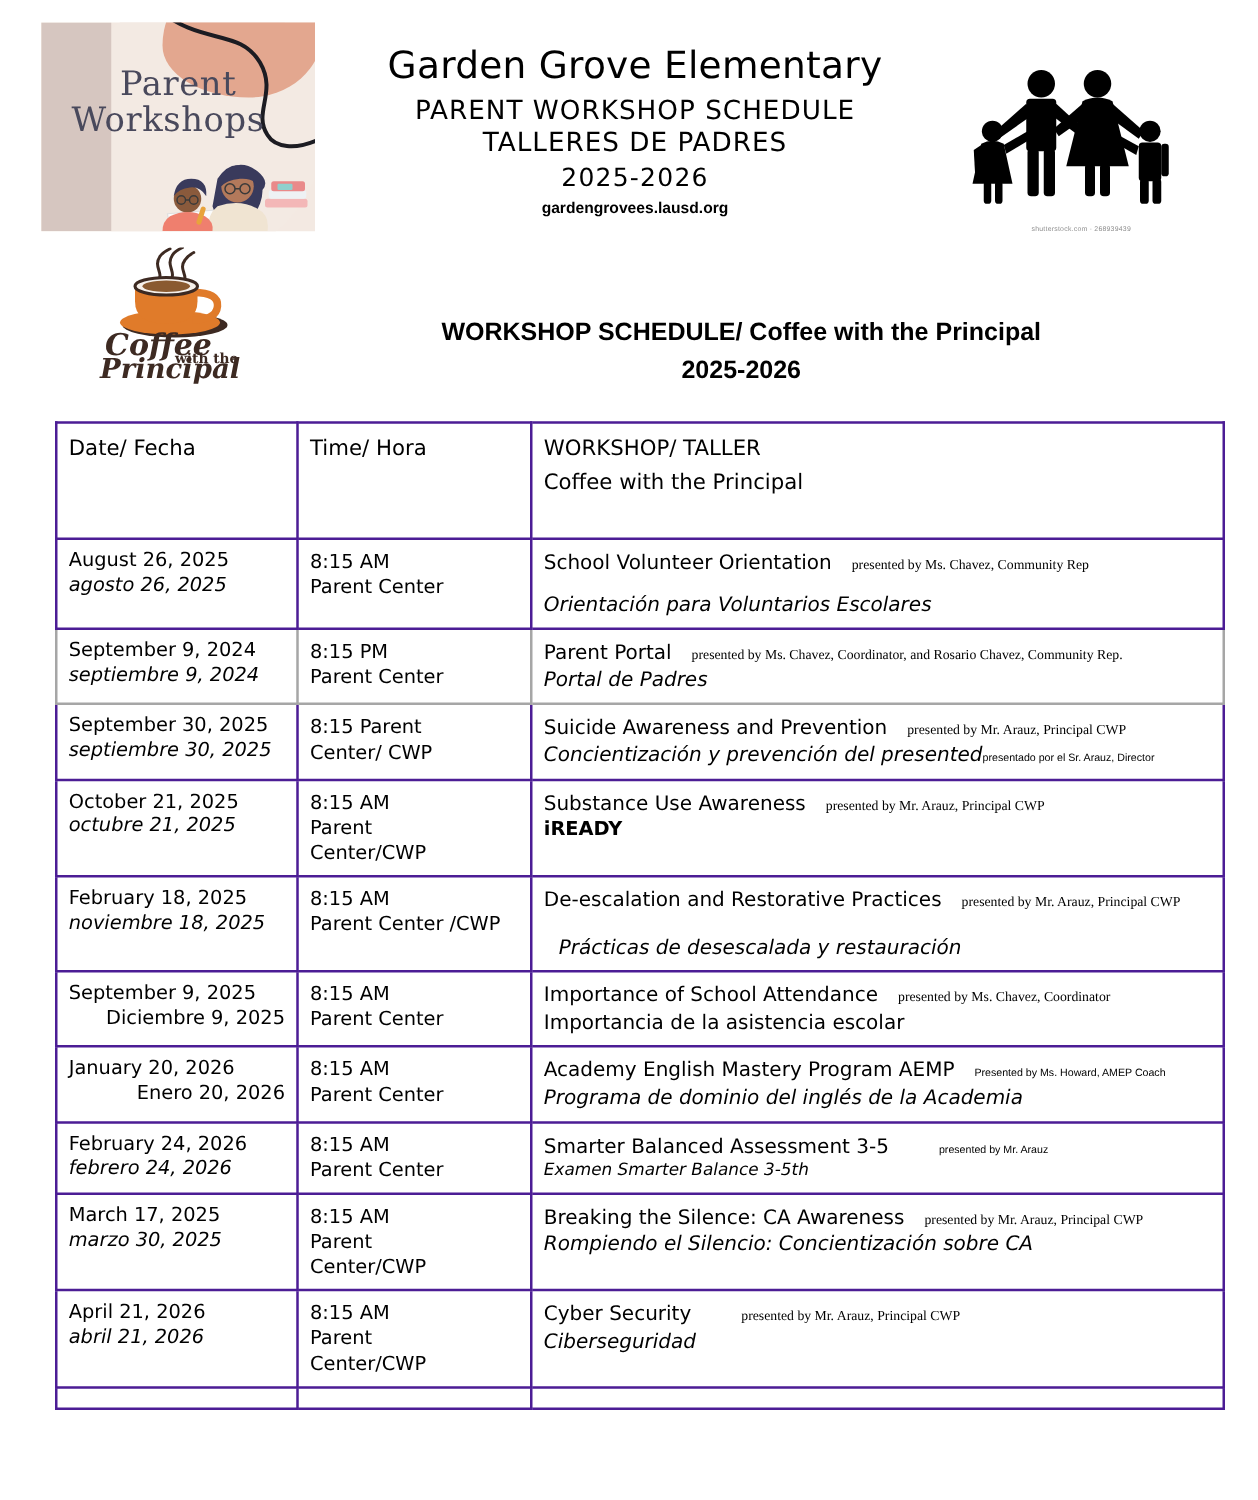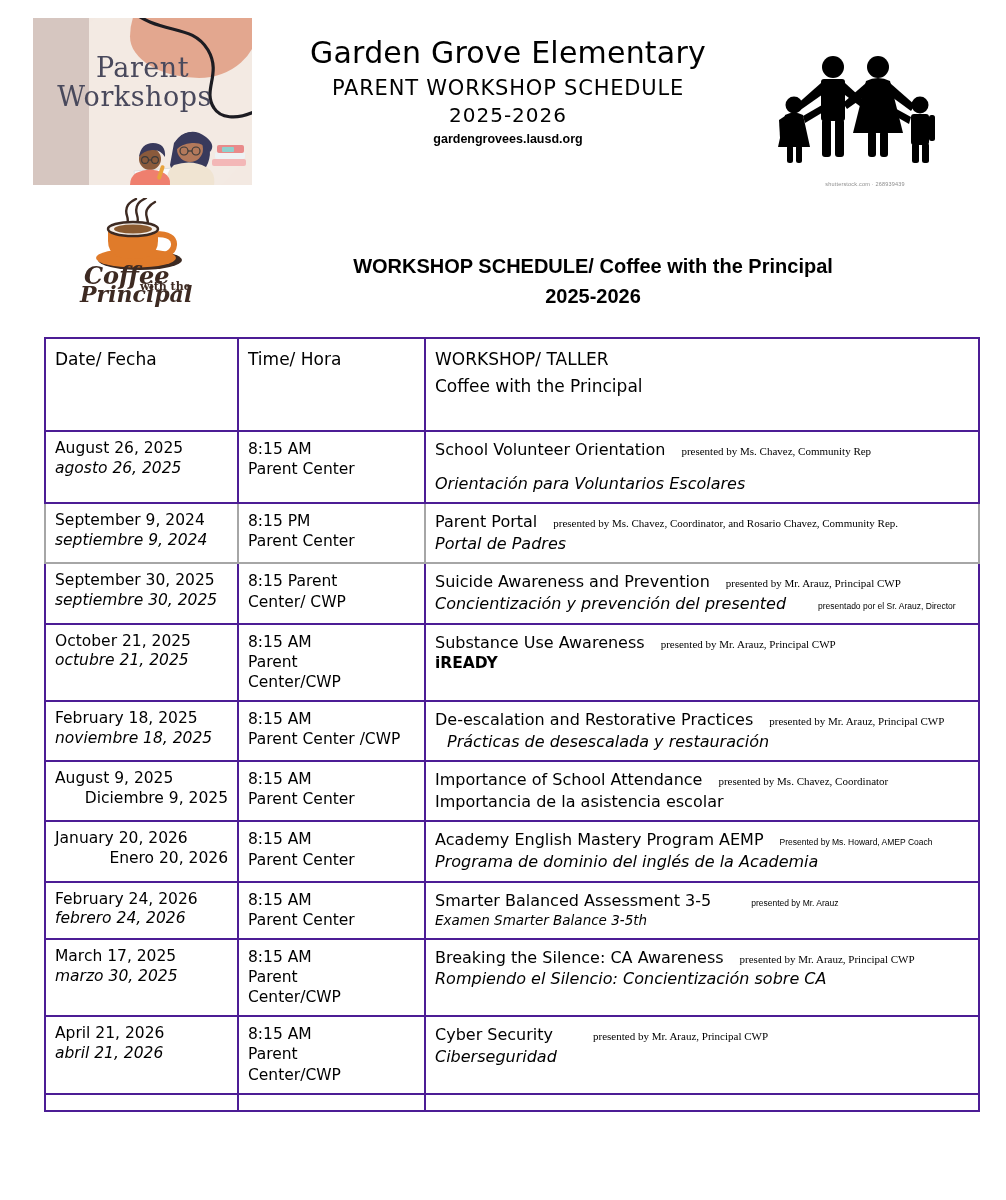--- a/index.html
+++ b/index.html
@@ -215,30 +215,29 @@
     line-height: 1.35;
   }
   .topic-es.plain { font-style: normal; }
   .topic-es.bold  { font-style: normal; font-weight: bold; font-size: 15.5px; }
 
   .presenter {
     font-family: "Liberation Serif", serif;
     font-size: 11px;
     font-style: normal;
     white-space: nowrap;
-    padding-left: 32px;
   }
   .presenter.sans {
     font-family: "Liberation Sans", sans-serif;
     font-size: 8.5px;
   }
   .presenter.pad { padding-left: 16px; }
   .presenter.pad-lg { padding-left: 40px; }
   .topic-line { display: block; }
-  .topic-line.indent { padding-left: 12px; }
+  .topic-line.indent { padding-left: 12px; margin-top: 16px; }
 </style>
 </head>
 <body>
 
 <div class="header">
 
   <div class="pw-card">
     <div class="pw-blob-light"></div>
     <div class="pw-left-band"></div>
     <div class="pw-blob-peach"></div>
@@ -289,20 +288,21 @@
     <ellipse cx="55" cy="31" rx="25" ry="7" fill="#f6f0ea" stroke="#3d2a22" stroke-width="2.5"></ellipse>
     <ellipse cx="55" cy="31" rx="19" ry="4.6" fill="#8a5a30"></ellipse>
     <text x="6" y="86" font-family="DejaVu Serif, serif" font-size="24" font-style="italic" font-weight="bold" fill="#3d2a22">Coffee</text>
     <text x="62" y="92" font-family="DejaVu Serif, serif" font-size="11" font-weight="bold" fill="#3d2a22">with the</text>
     <text x="2" y="104" font-family="DejaVu Serif, serif" font-size="22" font-style="italic" font-weight="bold" fill="#3d2a22">Principal</text>
   </svg>
 
   <div class="title-block">
     <div class="school-name">Garden Grove Elementary</div>
     <div class="sub-line">PARENT WORKSHOP SCHEDULE</div>
+    <div class="sub-line">TALLERES DE PADRES</div>
     <div class="year-line">2025-2026</div>
     <div class="web-line">gardengrovees.lausd.org</div>
   </div>
 
   <svg class="family-icon" viewBox="0 0 200 125">
 
     <circle cx="68" cy="17" r="11"></circle>
     <rect x="56" y="29" width="24" height="42" rx="3"></rect>
     <rect x="57" y="69" width="9" height="38" rx="3"></rect>
     <rect x="70" y="69" width="9" height="38" rx="3"></rect>
@@ -423,21 +423,21 @@
           <span class="time-txt">8:15 AM
 Parent Center /CWP</span>
         </td>
         <td>
           <div class="topic-line"><span class="topic-en">De-escalation and Restorative Practices</span><span class="presenter pad">presented by Mr. Arauz, Principal CWP</span></div>
           <div class="topic-line indent"><span class="topic-es">Prácticas de desescalada y restauración</span></div>
         </td>
       </tr>
       <tr>
         <td>
-          <span class="date-en">August 9, 2025</span>
+          <span class="date-en">September 9, 2025</span>
           <span class="date-es plain">Diciembre 9, 2025</span>
         </td>
         <td>
           <span class="time-txt">8:15 AM
 Parent Center</span>
         </td>
         <td>
           <div class="topic-line"><span class="topic-en">Importance of School Attendance</span><span class="presenter pad">presented by Ms. Chavez, Coordinator</span></div>
           <div class="topic-line"><span class="topic-es plain">Importancia de la asistencia escolar</span></div>
         </td>

